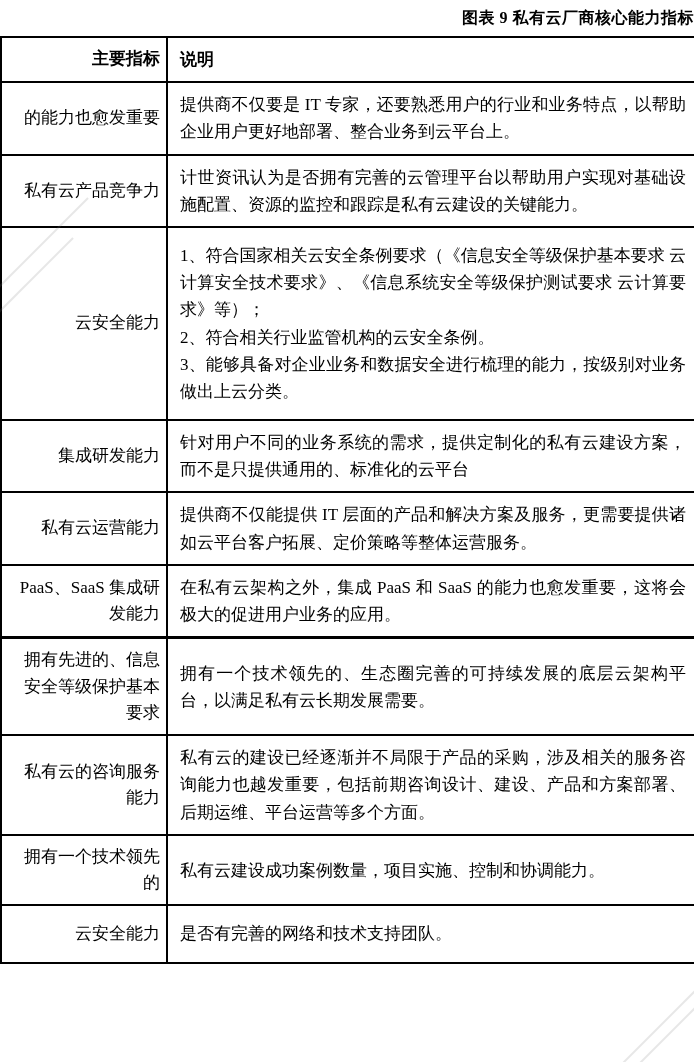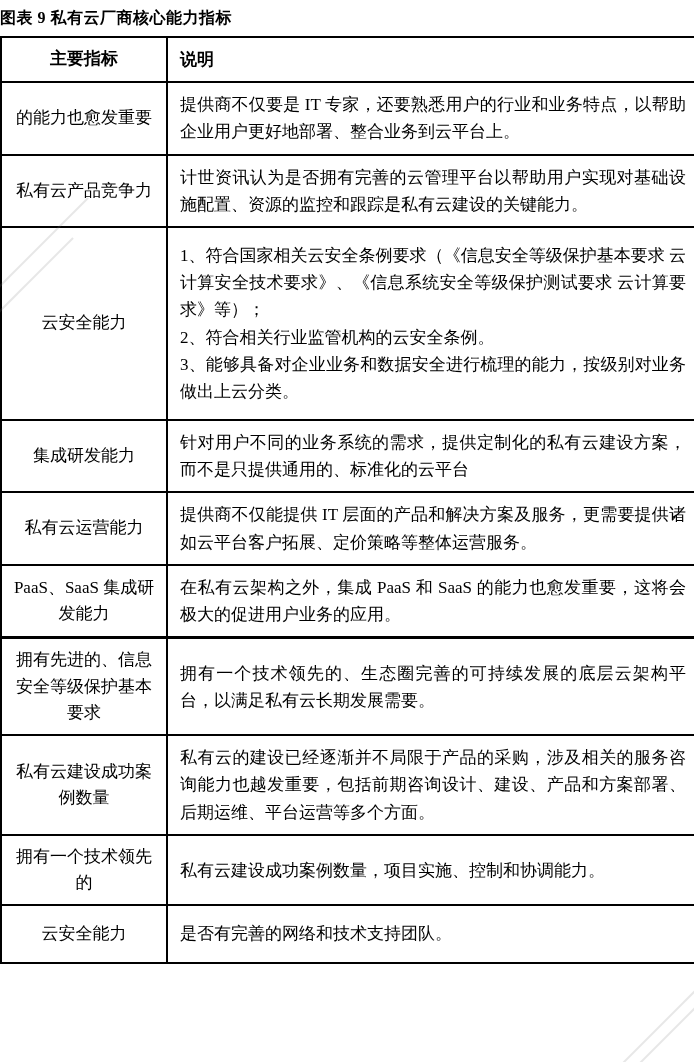--- a/index.html
+++ b/index.html
@@ -21,41 +21,41 @@
     height: 2px;
     transform: rotate(-45deg);
     pointer-events: none;
   }
   .wm1 { width: 150px; left: -40px; top: 250px; }
   .wm2 { width: 150px; left: -55px; top: 290px; }
   .wm3 { width: 170px; left: 570px; top: 1030px; }
   .wm4 { width: 170px; left: 555px; top: 1062px; }
 
   .page-title {
-    text-align: left;
+    text-align: right;
     font-weight: bold;
     font-size: 16px;
     padding: 8px 0 7px 0;
     letter-spacing: 0.5px;
   }
 
   table.cap-table {
     border-collapse: collapse;
     width: 674px;
     margin: 0 auto;
     table-layout: fixed;
   }
   table.cap-table th,
   table.cap-table td {
     border: 2px solid #000000;
     vertical-align: middle;
   }
   th.col-ind, td.col-ind {
     width: 152px;
-    text-align: center;
+    text-align: right;
     font-size: 17px;
     padding: 8px 6px;
     line-height: 1.55;
   }
   th.col-desc, td.col-desc {
     width: 506px;
     text-align: justify;
     font-size: 17px;
     padding: 8px 12px;
     line-height: 1.6;
@@ -118,21 +118,21 @@
     </tr>
     <tr>
       <td class="col-ind">PaaS、SaaS 集成研发能力</td>
       <td class="col-desc">在私有云架构之外，集成 PaaS 和 SaaS 的能力也愈发重要，这将会极大的促进用户业务的应用。</td>
     </tr>
     <tr class="thick-top">
       <td class="col-ind">拥有先进的、信息安全等级保护基本要求</td>
       <td class="col-desc">拥有一个技术领先的、生态圈完善的可持续发展的底层云架构平台，以满足私有云长期发展需要。</td>
     </tr>
     <tr>
-      <td class="col-ind">私有云建设成功案例数量</td>
+      <td class="col-ind">私有云的咨询服务能力</td>
       <td class="col-desc">私有云的建设已经逐渐并不局限于产品的采购，涉及相关的服务咨询能力也越发重要，包括前期咨询设计、建设、产品和方案部署、后期运维、平台运营等多个方面。</td>
     </tr>
     <tr>
       <td class="col-ind">拥有一个技术领先的</td>
       <td class="col-desc">私有云建设成功案例数量，项目实施、控制和协调能力。</td>
     </tr>
     <tr>
       <td class="col-ind">云安全能力</td>
       <td class="col-desc tall">是否有完善的网络和技术支持团队。</td>
     </tr>

